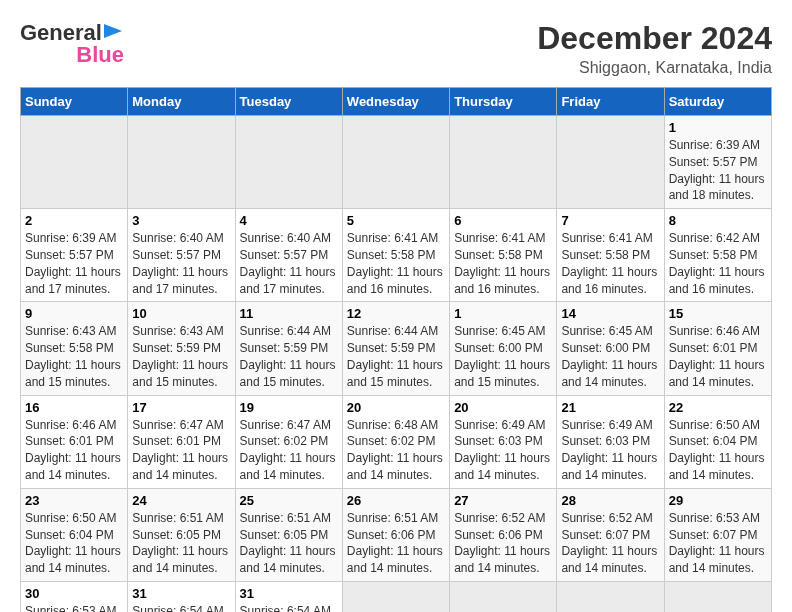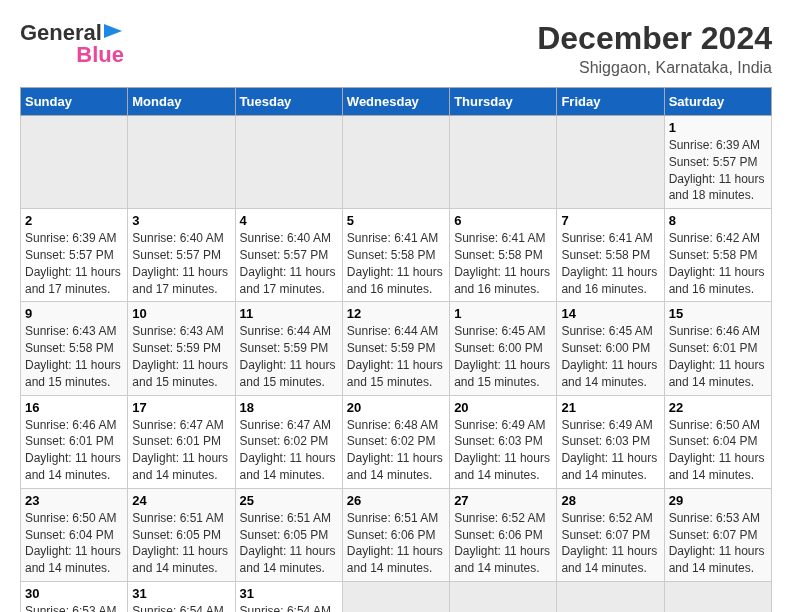--- a/index.html
+++ b/index.html
@@ -192,21 +192,21 @@
     <tr>
       <td>
         <span class="day-number">16</span>
         <div class="day-info">Sunrise: 6:46 AM<br>Sunset: 6:01 PM<br>Daylight: 11 hours and 14 minutes.</div>
       </td>
       <td>
         <span class="day-number">17</span>
         <div class="day-info">Sunrise: 6:47 AM<br>Sunset: 6:01 PM<br>Daylight: 11 hours and 14 minutes.</div>
       </td>
       <td>
-        <span class="day-number">18</span>
+        <span class="day-number">19</span>
         <div class="day-info">Sunrise: 6:47 AM<br>Sunset: 6:02 PM<br>Daylight: 11 hours and 14 minutes.</div>
       </td>
       <td>
         <span class="day-number">20</span>
         <div class="day-info">Sunrise: 6:48 AM<br>Sunset: 6:02 PM<br>Daylight: 11 hours and 14 minutes.</div>
       </td>
       <td>
         <span class="day-number">20</span>
         <div class="day-info">Sunrise: 6:49 AM<br>Sunset: 6:03 PM<br>Daylight: 11 hours and 14 minutes.</div>
       </td>

